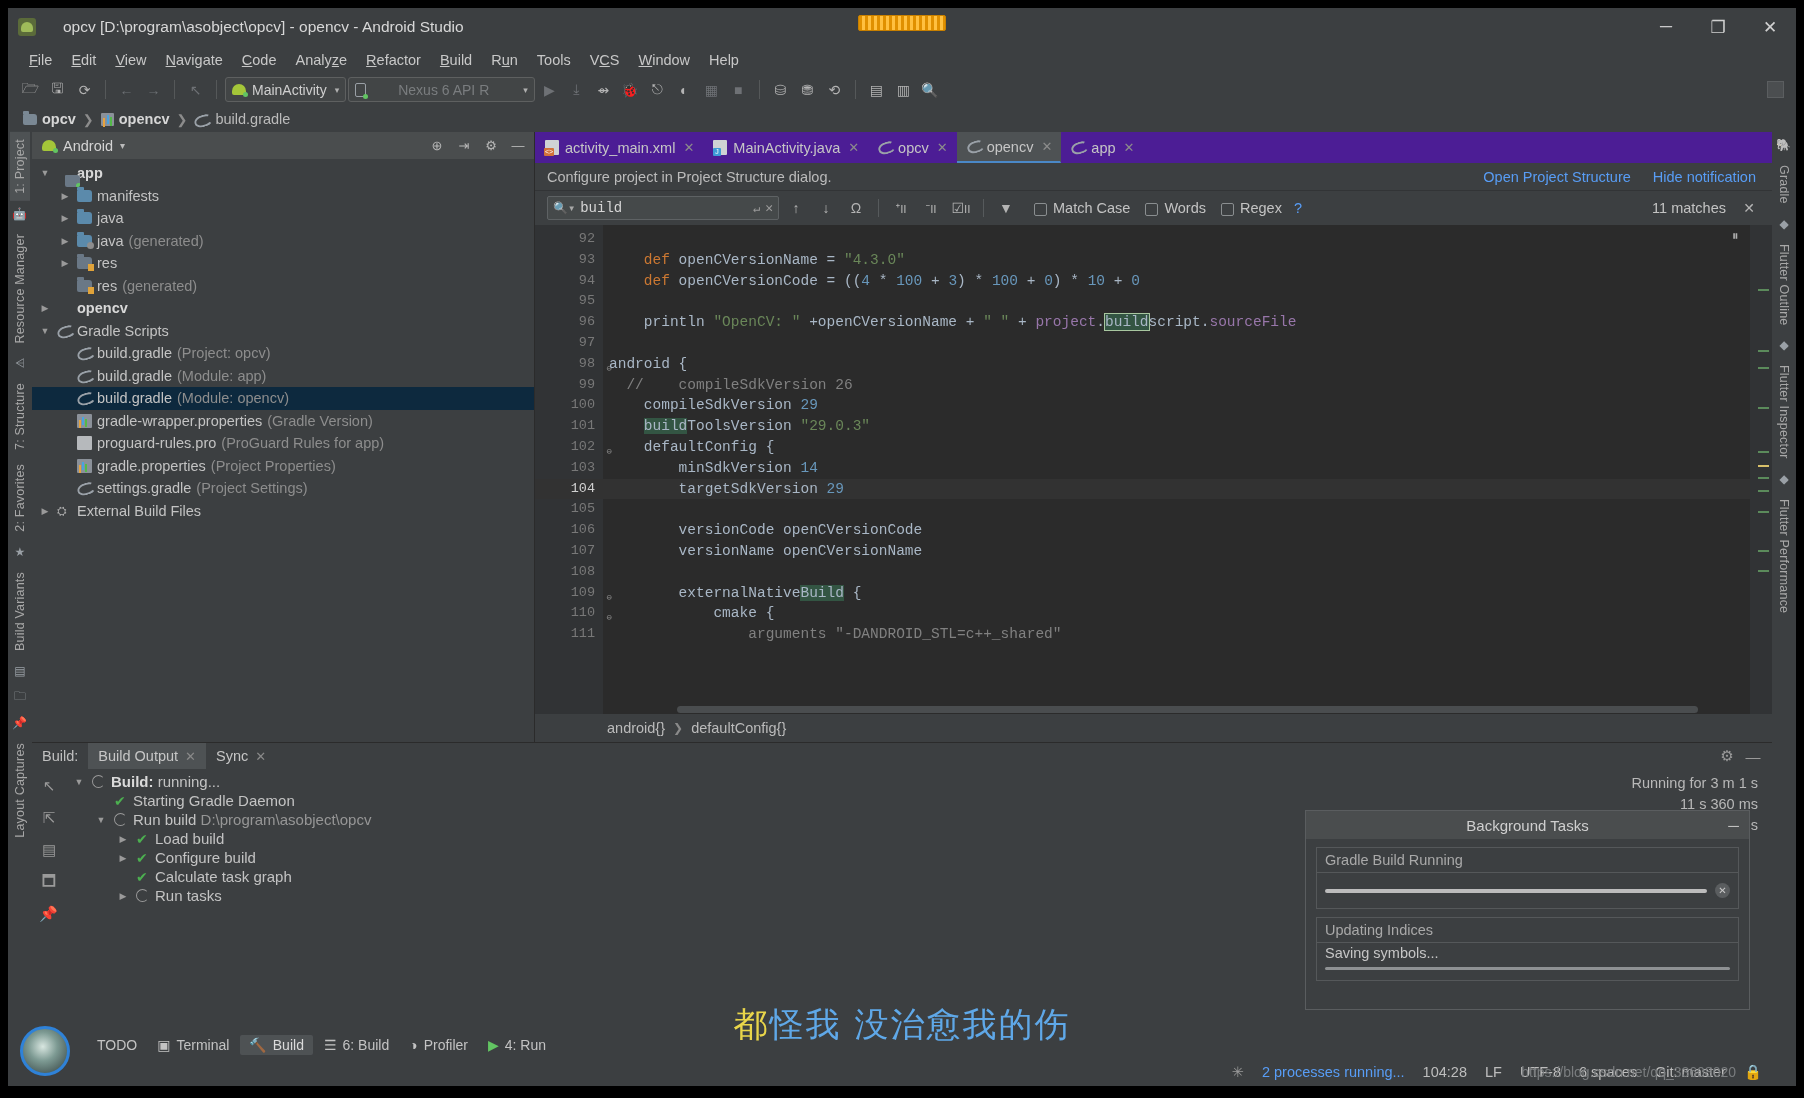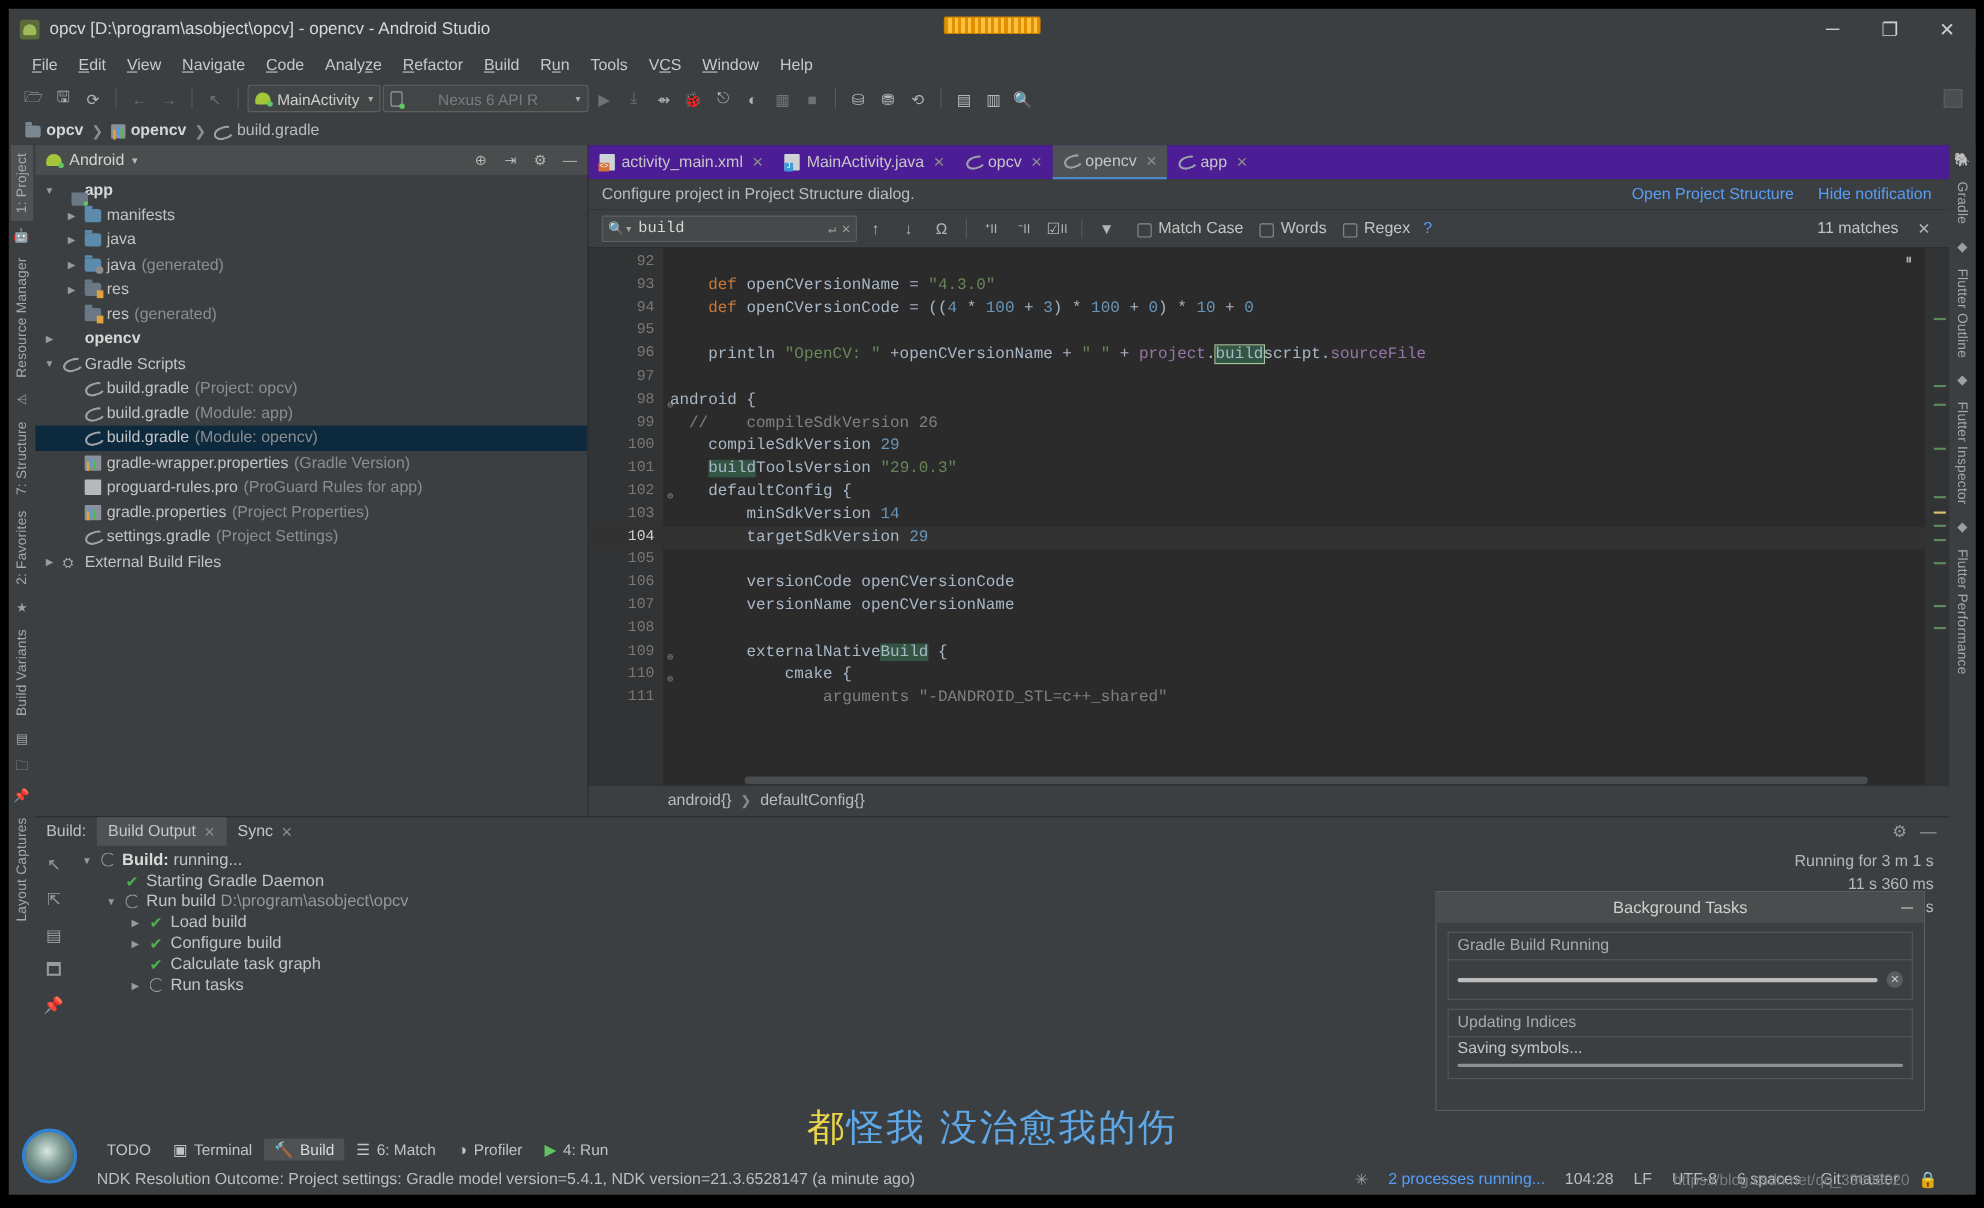--- a/index.html
+++ b/index.html
@@ -15,21 +15,21 @@
     background: #3c3f41;
     color: #bbbbbb;
     font-size: 15px;
     display: flex; flex-direction: column;
     overflow: hidden;
   }
 
   
   .titlebar {
     height: 38px; background: #3c3f41; display: flex; align-items: center;
-    position: relative; flex: 0 0 38px;
+    position: relative; flex: 0 0 38px; gap: 18px;
   }
   .titlebar .appicon {
     width: 18px; height: 18px; margin-left: 10px; margin-right: 9px;
     background: #5b6b3a; border-radius: 3px; position: relative;
   }
   .titlebar .appicon::after {
     content: ""; position: absolute; left: 3px; top: 4px; width: 12px; height: 10px;
     background: #9fbb5a; border-radius: 6px 6px 2px 2px;
   }
   .titlebar .title { font-size: 15.5px; color: #d8d8d8; }
@@ -728,34 +728,33 @@
         <div class="bbtn">
           <span>▣</span>
           <span>Terminal</span>
         </div>
         <div class="bbtn active">
           <span>🔨</span>
           <span>Build</span>
         </div>
         <div class="bbtn">
           <span>☰</span>
-          <span>6: Match</span>
+          <span>6: Build</span>
         </div>
         <div class="bbtn">
           <span>◑</span>
           <span>Profiler</span>
         </div>
         <div class="bbtn">
           <span style="color:#62c462;">▶</span>
           <span>4: Run</span>
         </div>
       </div>
 
       <div class="statusbar">
-        <span>NDK Resolution Outcome: Project settings: Gradle model version=5.4.1, NDK version=21.3.6528147 (a minute ago)</span>
         <span class="right">
           <span style="color:#9a9a9a;">✳</span>
           <span class="link">2 processes running...</span>
           <span>104:28</span>
           <span>LF</span>
           <span>UTF-8</span>
           <span>6 spaces</span>
           <span>Git: master</span>
           <span>🔒</span>
         </span>

